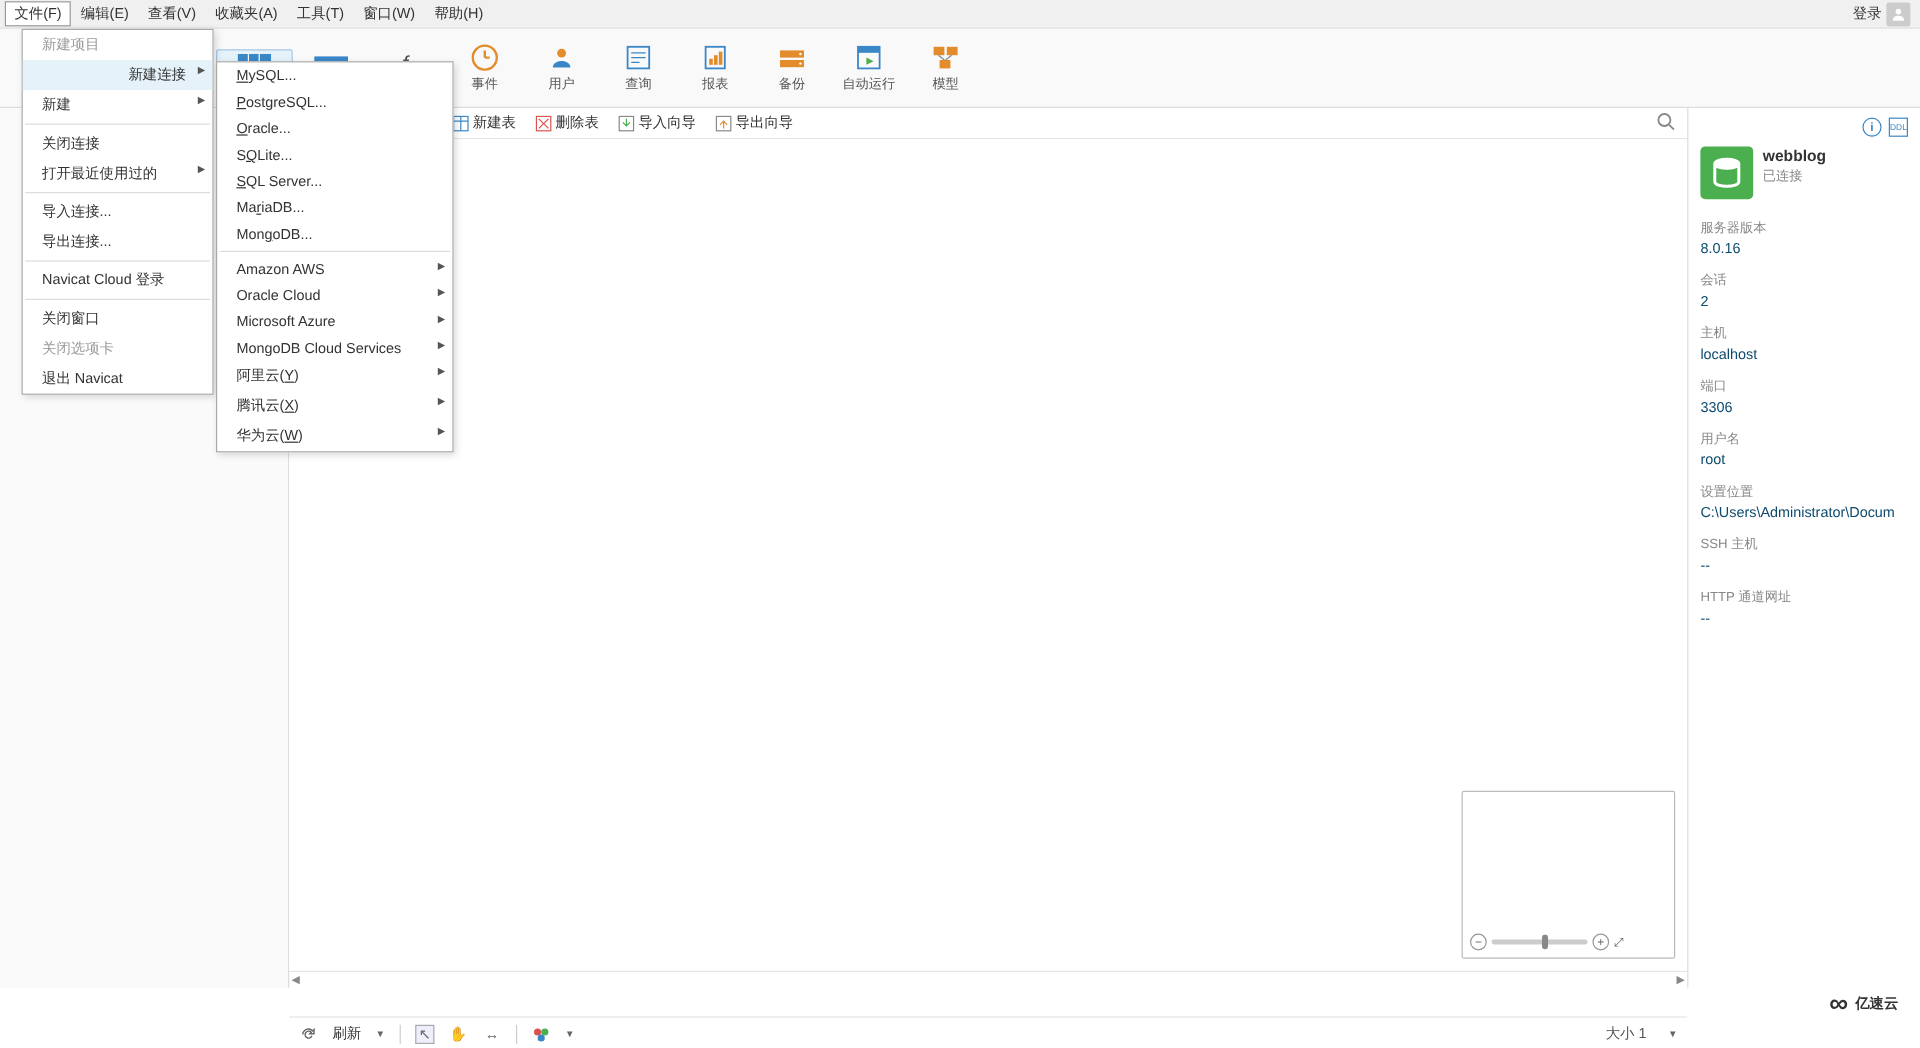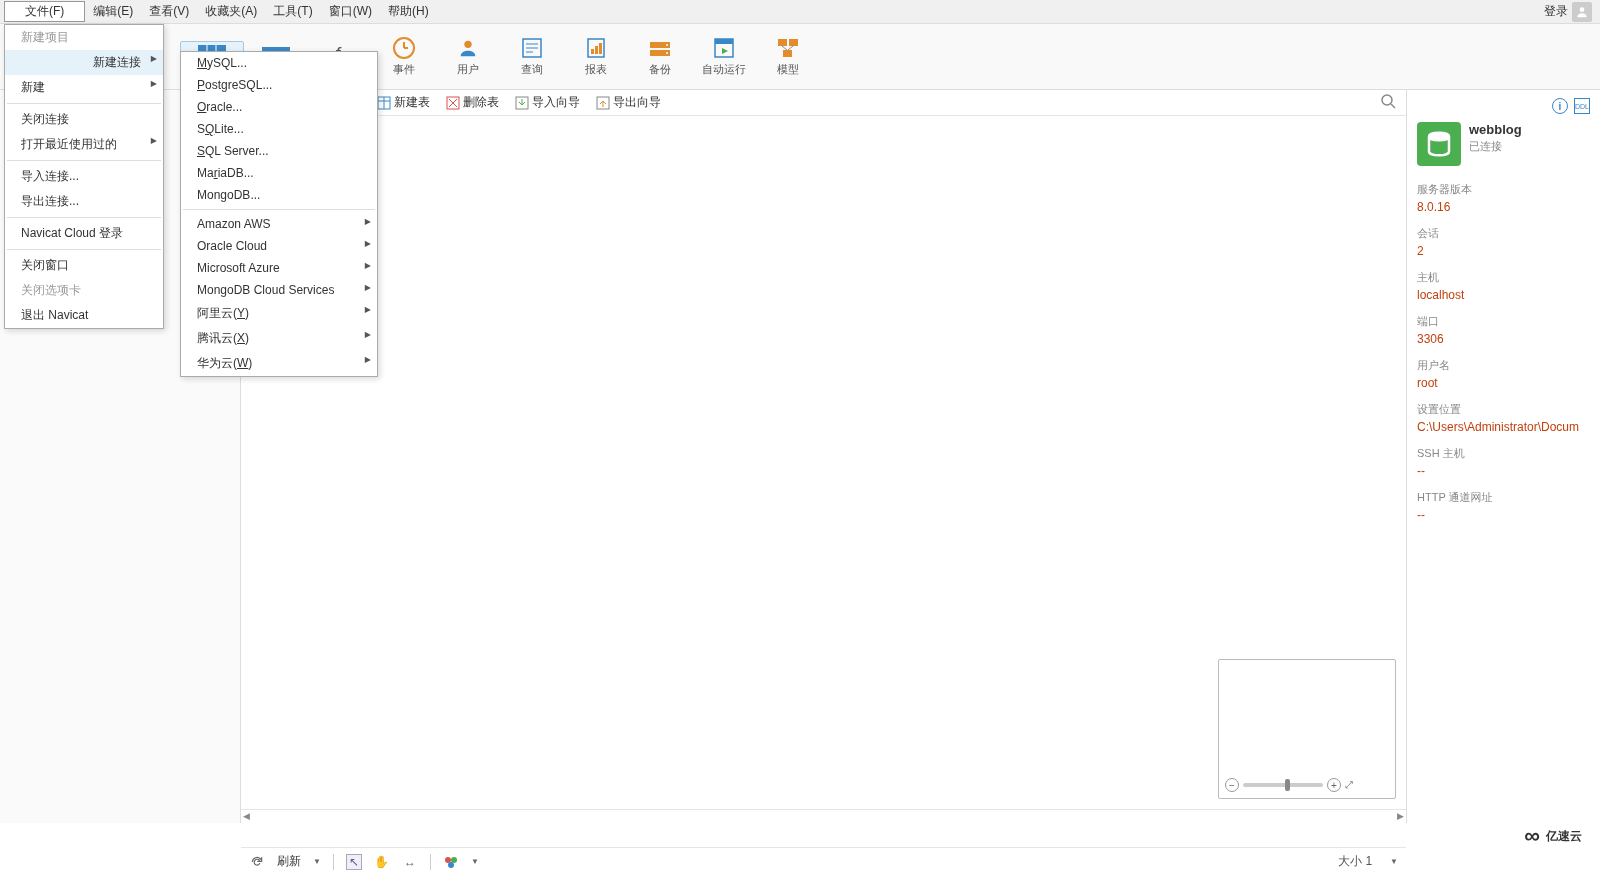--- a/index.html
+++ b/index.html
@@ -1,29 +1,29 @@
 <!DOCTYPE html>
 <html><head>
 <meta charset="utf-8">
 <style>
 * { margin:0; padding:0; box-sizing:border-box; font-family:"Microsoft YaHei","Segoe UI",Arial,sans-serif; font-size:12px; color:#333; }
 body { background:#fff; width:1600px; height:873px; overflow:hidden; position:relative; }
 .menubar { height:24px; background:#f0f0f0; display:flex; align-items:center; padding:0 4px; border-bottom:1px solid #ddd; }
 .menubar .mitem { padding:2px 8px; cursor:default; }
-.menubar .mitem.active { border:1px solid #999; background:#fff; padding:1px 20px; }
+.menubar .mitem.active { border:1px solid #999; background:#fff; padding:1px 7px; }
 .login { margin-left:auto; display:flex; align-items:center; gap:4px; padding-right:4px;}
 .avatar { width:20px; height:20px; background:#ccc; border-radius:2px; display:flex; align-items:center; justify-content:center;}
 .avatar svg { width:14px; height:14px; fill:#fff; }
 .toolbar { height:66px; background:#f9f9f9; display:flex; align-items:center; border-bottom:1px solid #ddd; padding-left:180px;}
 .tbtn { width:64px; display:flex; flex-direction:column; align-items:center; justify-content:center; gap:3px; cursor:default;}
 .tbtn.active { background:#e6f2fa; border:1px solid #a6c8e6; border-radius:2px; padding:2px 0;}
 .ticon { width:28px; height:22px; display:flex; align-items:center; justify-content:center; }
 .tlabel { font-size:11px; color:#555;}
 .dd { position:absolute; background:#fff; border:1px solid #aaa; box-shadow:2px 2px 6px rgba(0,0,0,0.15); z-index:100;}
-.dd1 { left:4px; top:24px; width:160px;}
+.dd1 { left:18px; top:24px; width:160px;}
 .dd2 { left:180px; top:51px; width:198px;}
 .dditem { padding:4px 22px 4px 16px; cursor:default; position:relative; }
 .dditem.disabled { color:#999; }
 .dditem.hl { background:#e6f2fa;text-align:right; }
 .dditem.sub::after { content:"▶"; position:absolute; right:6px; font-size:8px; color:#555;}
 .ddsep { height:1px; background:#ddd; margin:3px 2px;}
 .mainrow { display:flex; height:calc(100% - 24px - 66px - 28px - 22px);}
 .leftpane { width:241px; border-right:1px solid #ddd; background:#fafafa;}
 .center { flex:1; display:flex; flex-direction:column; position:relative;}
 .subtoolbar { height:26px; border-bottom:1px solid #e5e5e5; display:flex; align-items:center; padding-left:130px; gap:4px;}
@@ -43,21 +43,21 @@
 .righthead { display:flex; justify-content:flex-end; gap:6px; margin-bottom:8px;}
 .rhicon { width:16px; height:16px; border:1px solid #3a87c8; color:#3a87c8; display:flex; align-items:center; justify-content:center; font-size:10px;}
 .rhicon.circ { border-radius:50%; font-weight:bold;}
 .conn { display:flex; gap:8px; margin-bottom:16px; align-items:flex-start;}
 .dbicon { width:44px; height:44px; background:#4bae4f; border-radius:4px; display:flex; align-items:center; justify-content:center;}
 .dbicon svg { width:30px; height:30px; fill:#fff;}
 .connname { font-weight:bold; font-size:13px; color:#333;}
 .connstat { color:#888; font-size:11px; margin-top:2px;}
 .prop { margin-bottom:12px;}
 .plabel { color:#888; font-size:11px; margin-bottom:3px;}
-.pval { color:#c2410c; font-size:12px;}
+.pval { color:#0c4a6e; font-size:12px;}
 .statusbar { height:22px; background:#f0f0f0; border-top:1px solid #ddd; display:flex; align-items:center; padding:0 6px; font-size:11px;}
 .statusbar .dbi { width:14px; height:14px; background:#4bae4f; margin:0 4px 0 240px; display:flex;align-items:center;justify-content:center;}
 .statusbar .dbi svg{width:10px;height:10px;fill:#fff;}
 .statusbar .vdots{ margin-left:auto; letter-spacing:1px; color:#888;}
 .watermark{position:absolute;right:18px;bottom:24px;color:#bbb;font-size:18px;font-weight:bold;z-index:50;display:flex;align-items:center;gap:6px;}
 .watermark .wglyph{font-size:22px;}
 .u{ text-decoration:underline;}
 </style>
 </head>
 <body>

